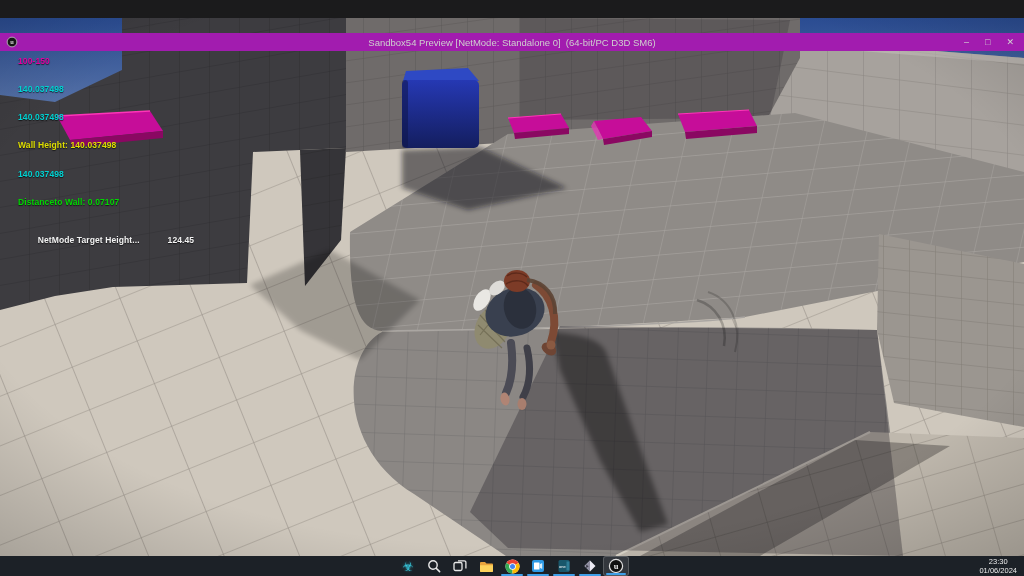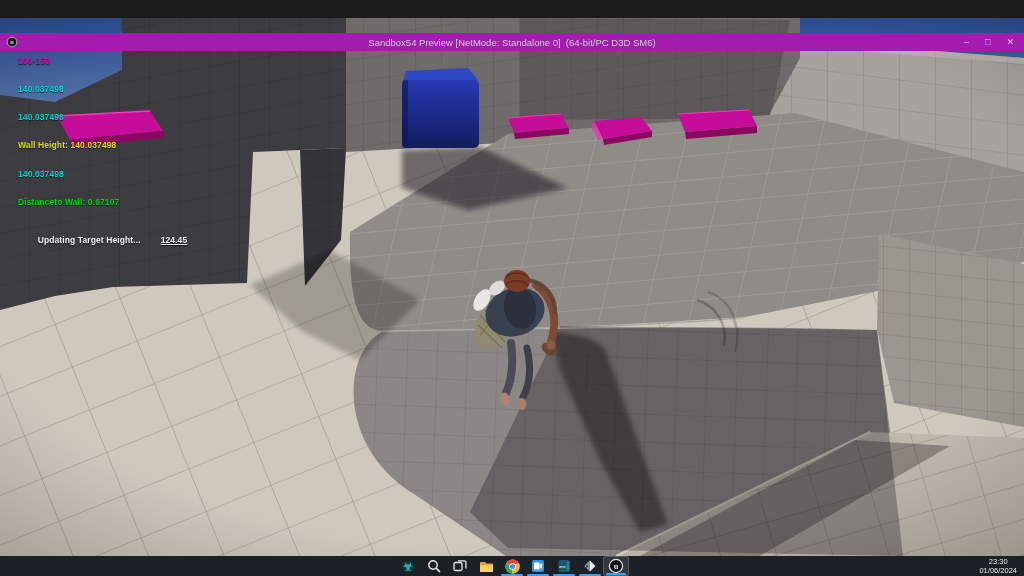--- a/index.html
+++ b/index.html
@@ -15,21 +15,21 @@
   .win-controls { position:absolute; right:4px; top:0; height:18px; display:flex; align-items:center; gap:16px; padding-right:6px; }
   .win-controls span { color:#d2d2d2; font-size:9px; line-height:18px; cursor:default; }
 
   
   .viewport { position:absolute; left:0; top:18px; width:1024px; height:384px; }
 
   
   .debug { position:absolute; left:18px; top:38px; z-index:20;
     font-size:8.5px; font-weight:700; line-height:9.4px; letter-spacing:0.1px;
     text-shadow:0 1px 1px rgba(0,0,0,0.65); white-space:pre; }
-  .debug .dval { margin-left:20px;text-decoration:underline; }
+  .debug .dval { margin-left:28px; }
 
   
   .taskbar { position:absolute; left:0; top:556px; width:1024px; height:20px;
     background:#1c2127; z-index:40; }
   .tb-icons { position:absolute; left:50%; transform:translateX(-50%); top:0; height:20px; display:flex; }
   .tb-cell { position:relative; width:26px; height:20px; display:flex; align-items:center; justify-content:center; cursor:pointer; }
   .tb-cell.focused { background:rgba(255,255,255,0.10); border:1px solid rgba(255,255,255,0.18); border-radius:3px; }
   .tb-cell .runbar { position:absolute; bottom:0; left:2px; right:2px; height:2.5px; background:#3f9fe8; border-radius:1px; }
   .bio { font-family:"DejaVu Sans", sans-serif; font-size:13px; color:#38c6da; text-shadow:0 0 3px rgba(40,190,215,0.8); line-height:1; }
   .tb-clock { position:absolute; right:7px; top:1px; text-align:center; color:#ececec; font-size:7.5px; line-height:9px; cursor:default; }
@@ -194,21 +194,21 @@
 
     
     <div class="debug" style="position:absolute; left:18px; top:20px;">
       <div style="color: rgb(224, 0, 160);">100-150</div>
       <div style="color: rgb(0, 210, 210);">140.037498</div>
       <div style="color: rgb(0, 210, 210);">140.037498</div>
       <div style="color: rgb(222, 222, 0);">Wall Height: 140.037498</div>
       <div style="color: rgb(0, 210, 210);">140.037498</div>
       <div style="color: rgb(0, 216, 0);">Distanceto Wall: 0.07107</div>
       <div>
-        <span style="color: rgb(242, 242, 242);">Updating Target Height...</span><span class="dval" style="color: rgb(242, 242, 242);">124.45</span>
+        <span style="color: rgb(242, 242, 242);">NetMode Target Height...</span><span class="dval" style="color: rgb(242, 242, 242);">124.45</span>
       </div>
     </div>
   </div>
 
   <div class="taskbar">
     <div class="tb-icons">
 
       <div class="tb-cell">
         <span class="bio">☣</span>
       </div>

